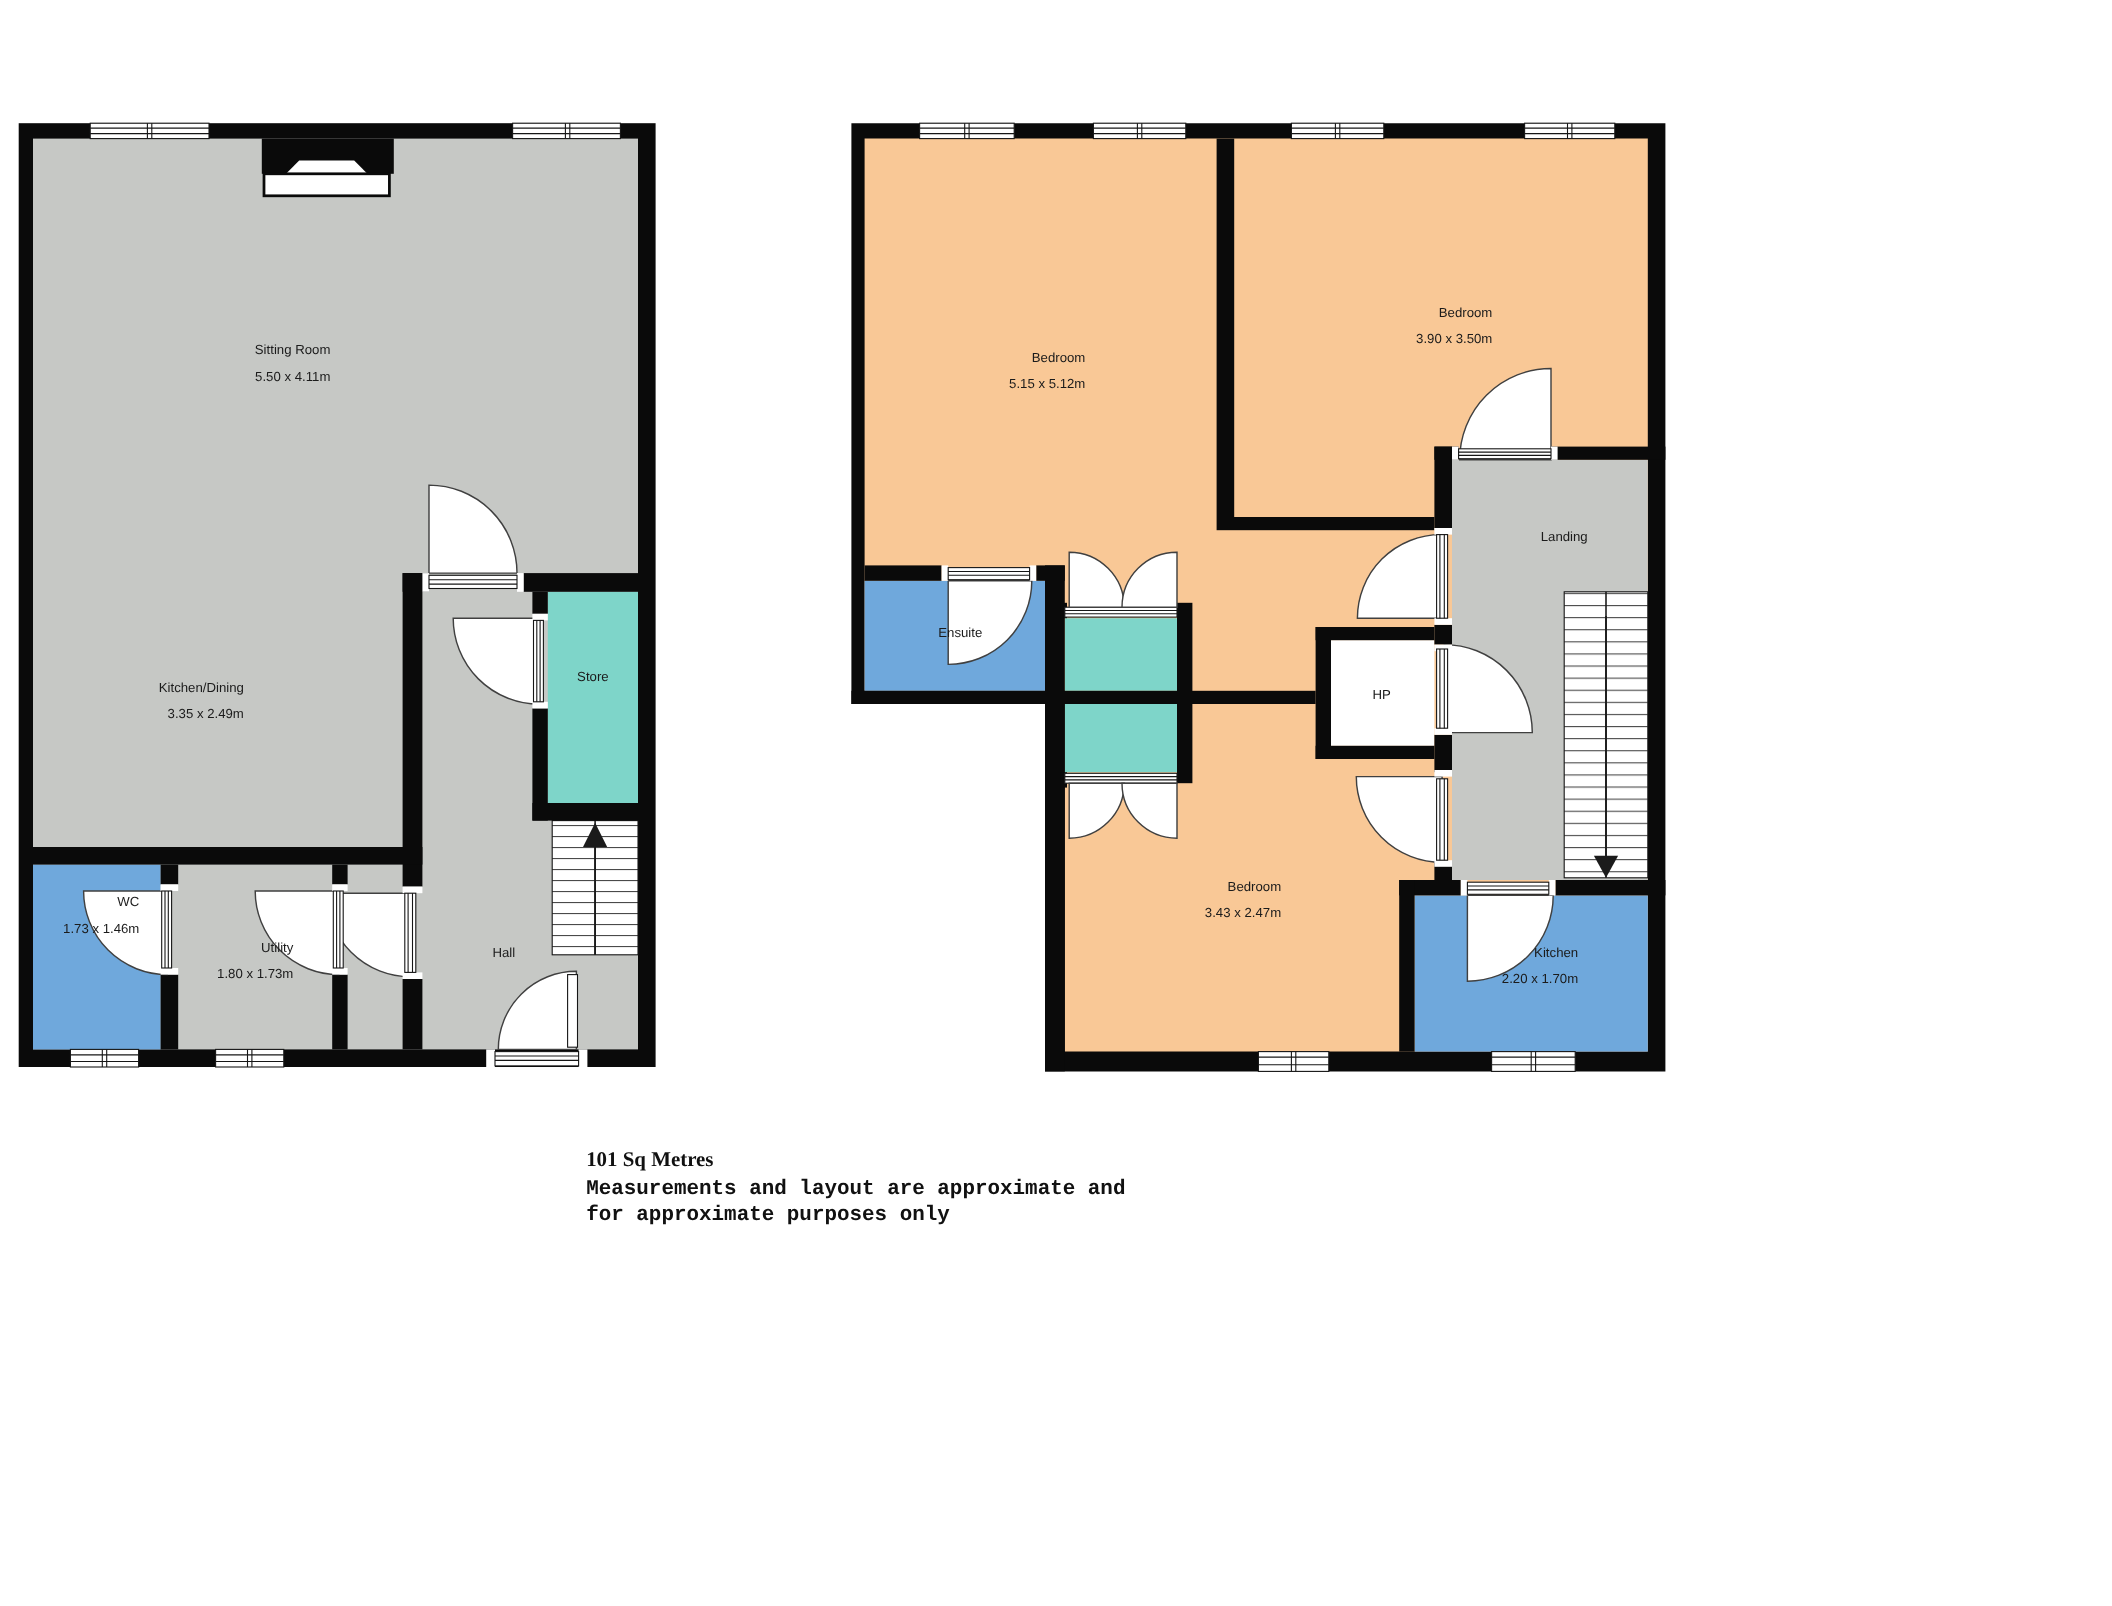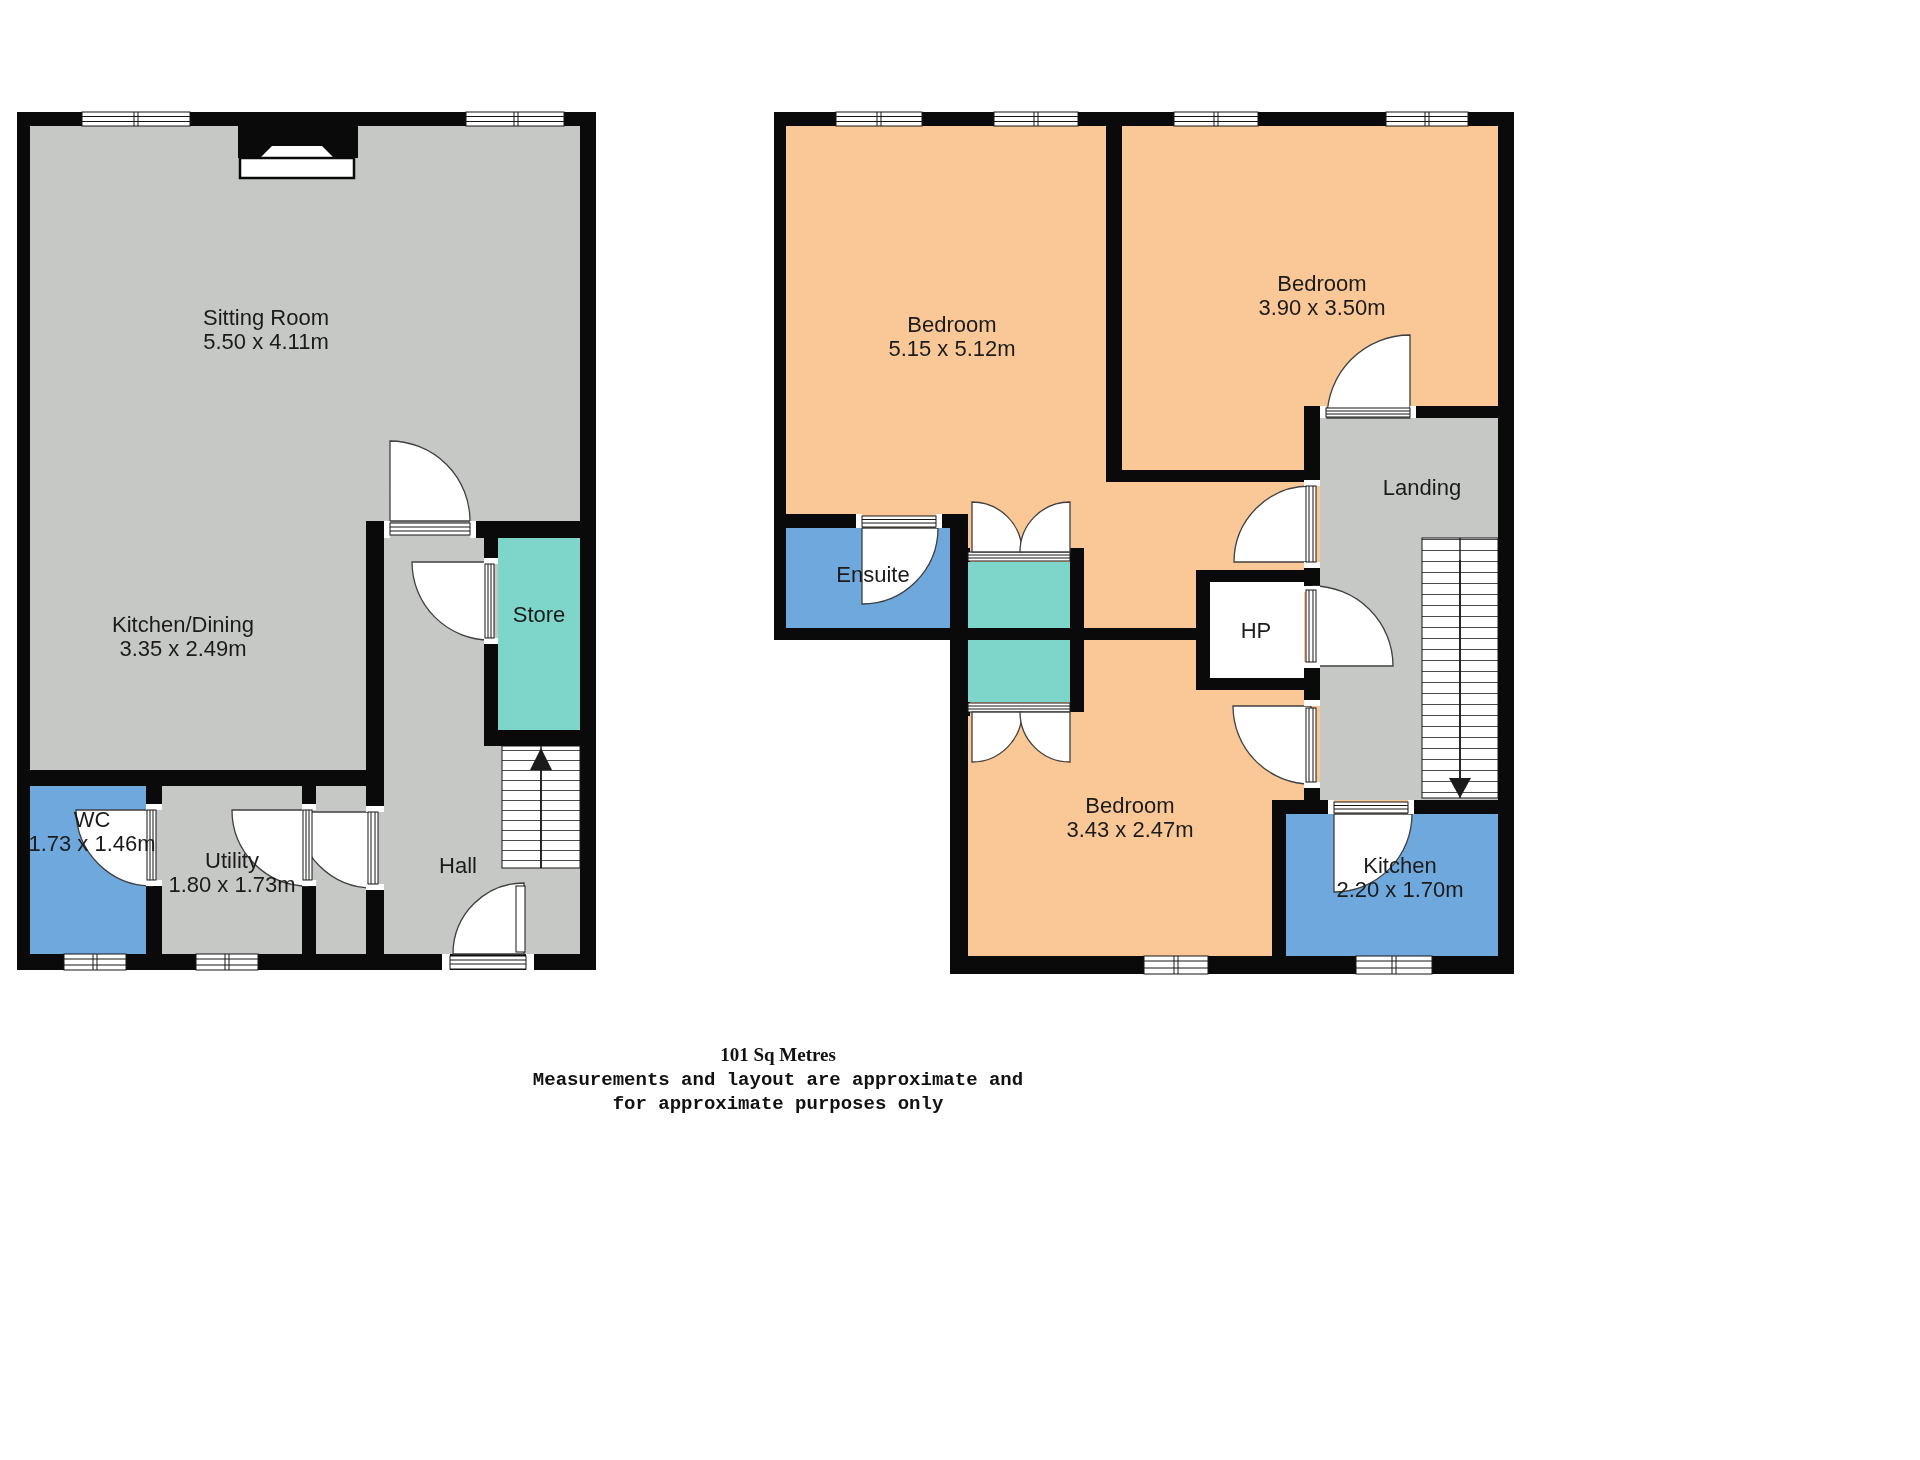--- a/index.html
+++ b/index.html
@@ -1,22 +1,22 @@
 <!DOCTYPE html>
 <html style="--bg: #ffffff; --wall: #0a0a0a; --floor-gray: #c6c8c5; --room-blue: #6fa8dc; --room-teal: #7ed5c9; --room-peach: #f9c896; --text: #1b1b1b;"><head>
 <meta charset="utf-8">
 <style>
   html,body{margin:0;padding:0;background:#fff;}
   #stage{position:relative;width:1920px;height:1460px;background:var(--bg,#fff);overflow:hidden;}
   svg{position:absolute;left:0;top:0;}
-  .room-label{position:absolute;transform:translate(-50%,-50%);text-align:center;
-    font-family:"Liberation Sans",sans-serif;font-size:22px;line-height:24px;
+  .room-label{position:absolute;transform:translate(-50%,-50%);text-align:right;
+    font-family:"Liberation Sans",sans-serif;font-size:12px;line-height:24px;
     color:var(--text,#1b1b1b);white-space:nowrap;}
   .footer{position:absolute;left:778px;top:1042px;transform:translateX(-50%);
-    text-align:center;font-family:"Liberation Serif",serif;font-weight:bold;color:#111;}
+    font-family:"Liberation Serif",serif;font-weight:bold;color:#111;}
   .footer .f1{font-size:19px;line-height:26px;}
   .footer .f2{font-size:19px;line-height:24px;font-family:Liberation Mono, monospace;}
   .wall{fill:var(--wall,#0a0a0a);}
   .jamb{fill:#fff;}
   .arc{fill:#fff;stroke:#404040;stroke-width:1.3;}
   .thr{fill:#fff;stroke:#161616;stroke-width:1;}
   .thrline{stroke:#161616;stroke-width:1;}
   .winline{stroke:#161616;stroke-width:1;}
   .stairs{stroke:#161616;stroke-width:1;}
 </style>

